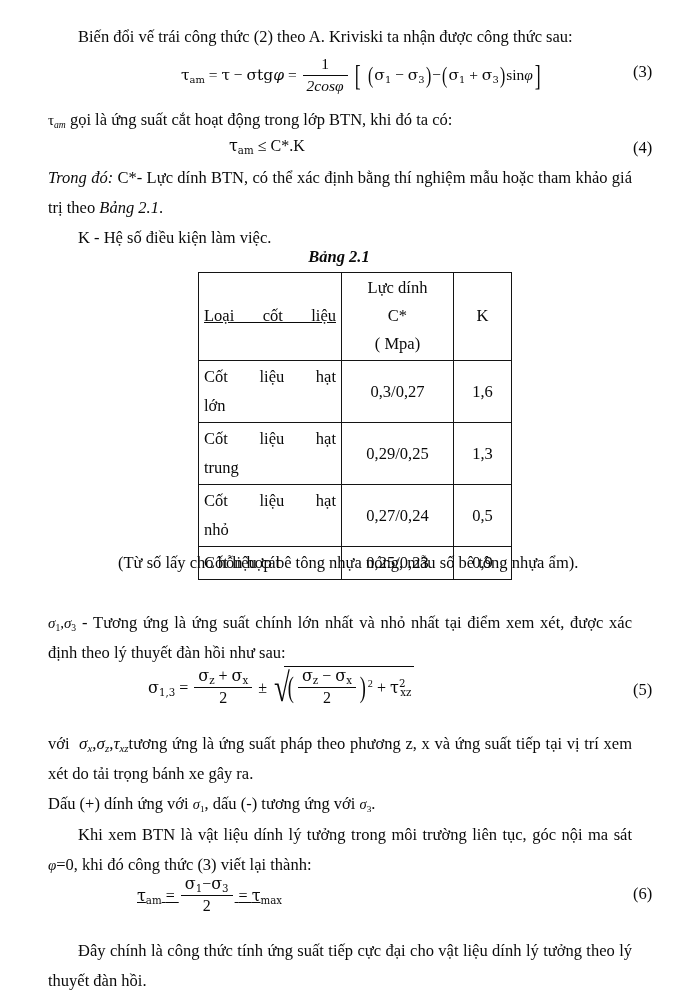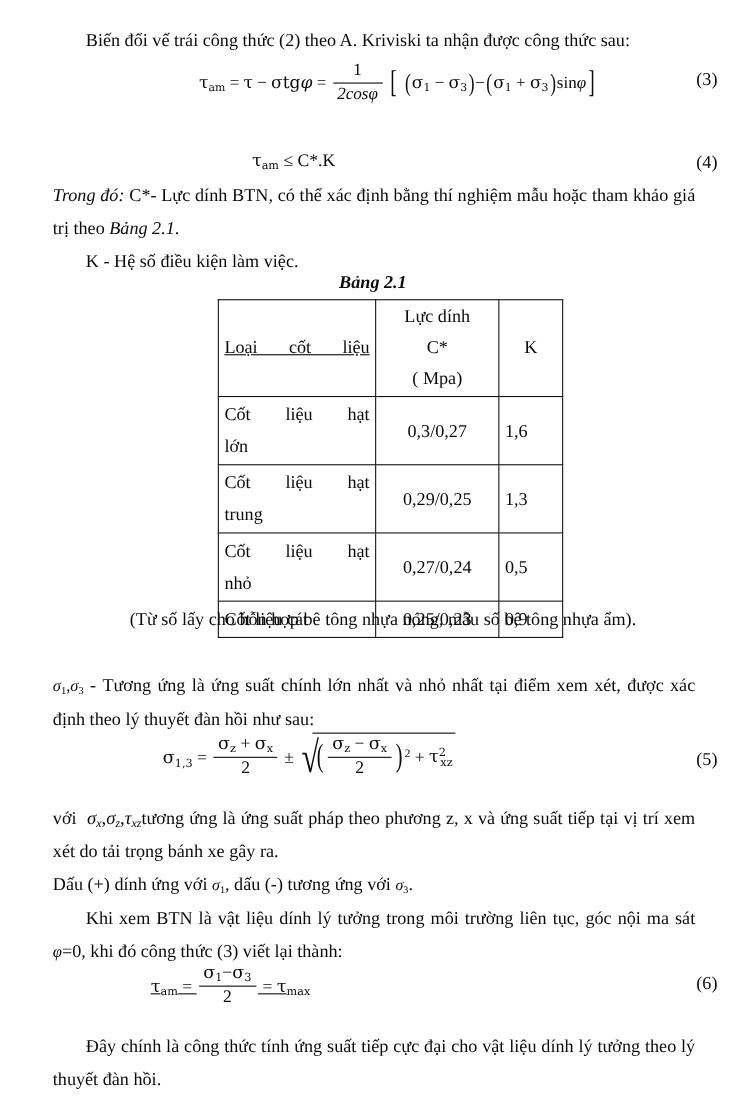--- a/index.html
+++ b/index.html
@@ -148,20 +148,21 @@
     text-align-last: left;
     height: 29px;
   }
   td.c-val {
     width: 101px;
     text-align: center;
     line-height: 29px;
   }
   td.c-k {
     width: 47px;
+    text-align: center;
     line-height: 29px;
   }
   td.head {
     text-align: center;
     line-height: 28px;
     padding-top: 2px;
     padding-bottom: 2px;
   }
   .hd-lines span { display: block; }
 </style>
@@ -181,20 +182,23 @@
     <span> = </span>
     <span class="frac">
       <span class="num">1</span>
       <span class="den" style="font-style:italic;">2cosφ</span>
     </span>
     <span class="bigbr">[</span>
     <span class="medbr">(</span><span class="sym">σ<sub>1</sub></span> − <span class="sym">σ<sub>3</sub></span><span class="medbr">)</span>−<span class="medbr">(</span><span class="sym">σ<sub>1</sub></span> + <span class="sym">σ<sub>3</sub></span><span class="medbr">)</span><span>sin<span class="mi">φ</span></span><span class="bigbr">]</span>
   </div>
   <div class="eqnum" style="left:633px; top:62px;">(3)</div>
 
+  <div class="para nojust" style="left:48px; top:105px; width:584px;">
+    <span class="math" style="position:relative; font-size:15px;">τ<sub><span class="mi">am</span></sub></span><span> gọi là ứng suất cắt hoạt động trong lớp BTN, khi đó ta có:</span>
+  </div>
 
   <div class="math" style="left:229px; top:136px; font-size:16px;">
     <span class="sym">τ<sub>am</sub></span>
     <span> ≤ </span>
     <span>C*.K</span>
   </div>
   <div class="eqnum" style="left:633px; top:138px;">(4)</div>
 
   <div class="para" style="left:48px; top:163px; width:584px;">
     <span class="ital">Trong đó:</span><span> C*- Lực dính BTN, có thể xác định bằng thí nghiệm mẫu hoặc tham khảo giá trị theo </span><span class="ital">Bảng 2.1</span><span>.</span>

